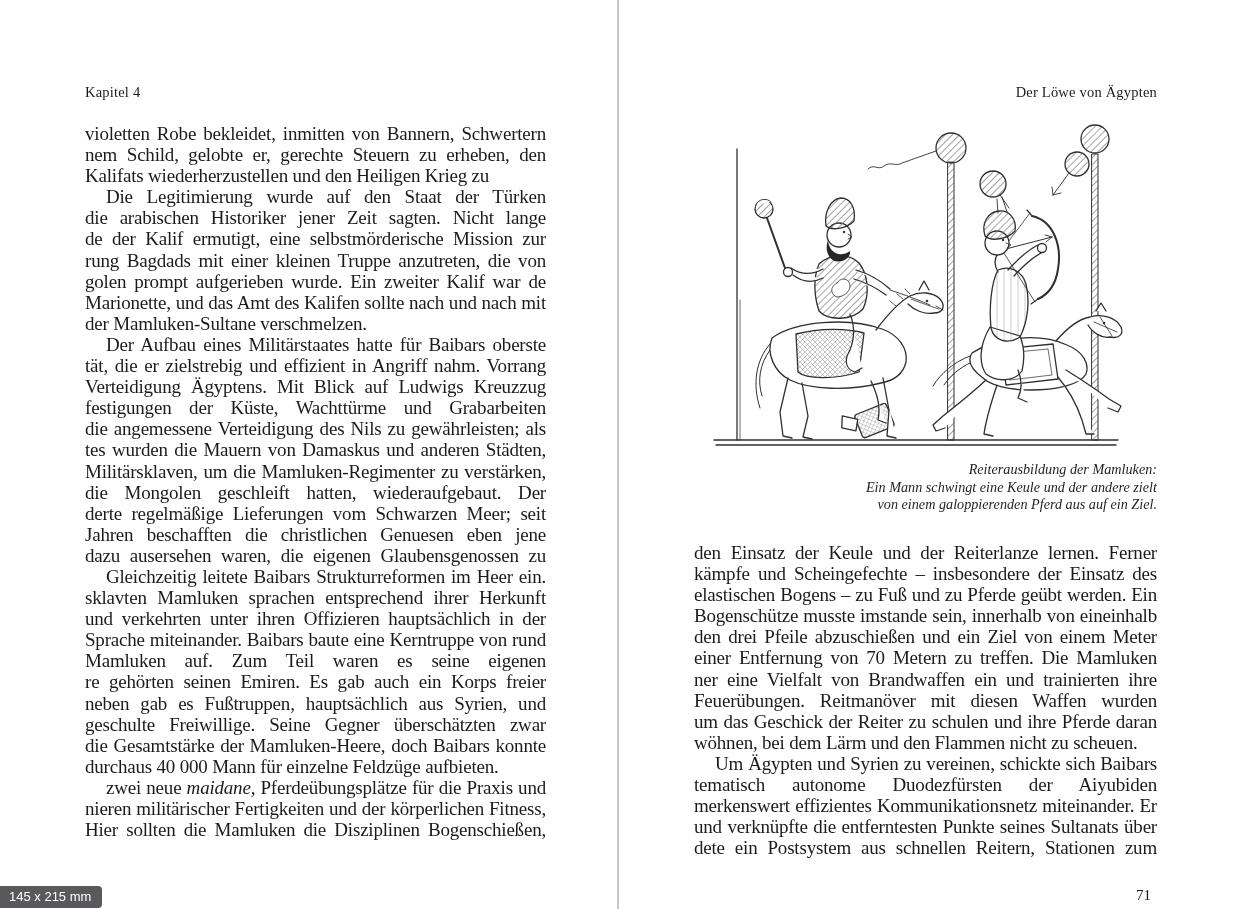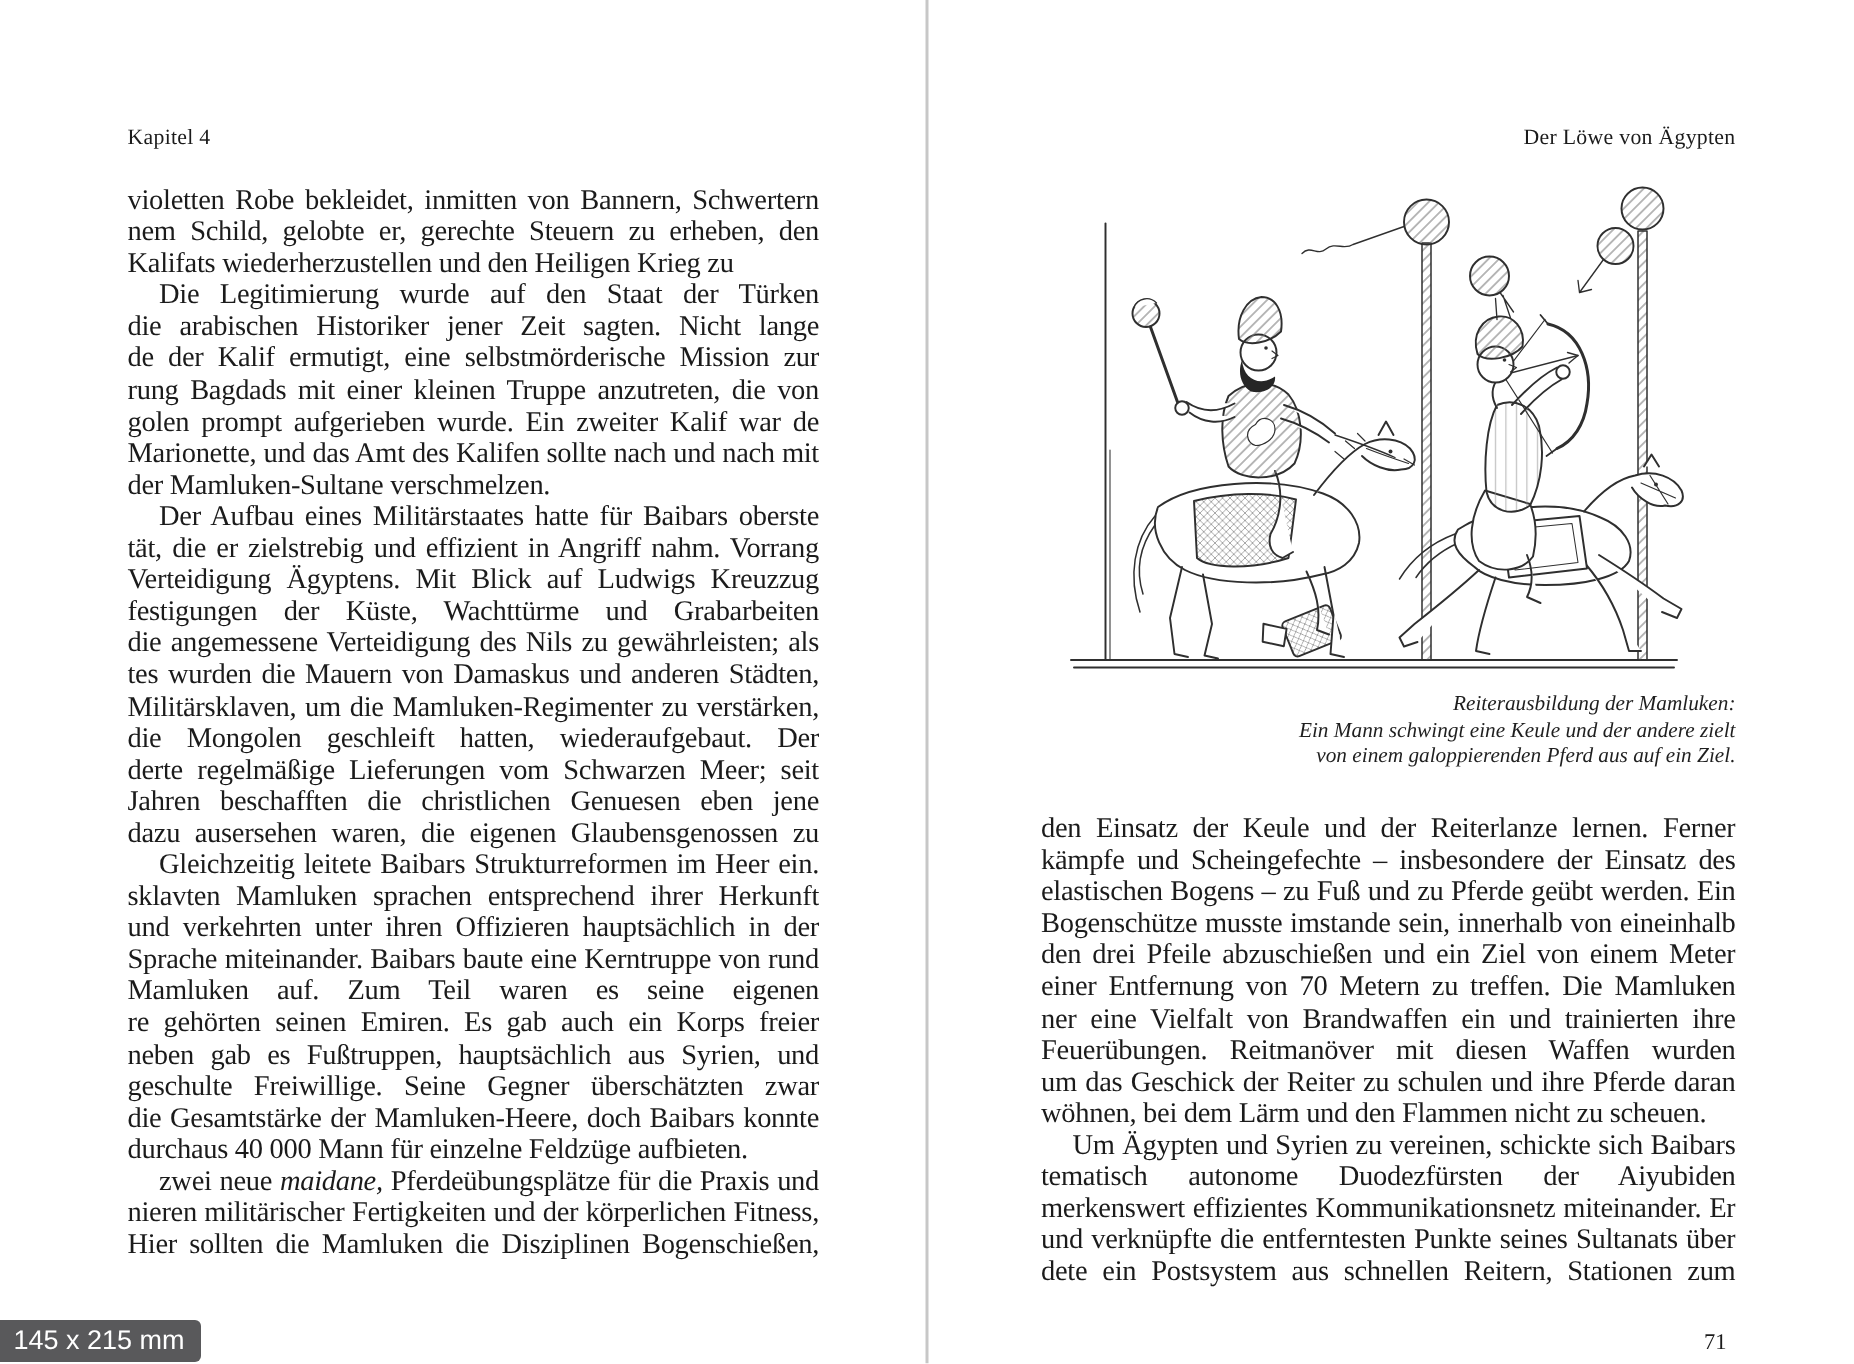--- a/index.html
+++ b/index.html
@@ -40,21 +40,21 @@
     position:absolute; top:78px; left:6px; width:430px; height:332px;
   }
   .figure svg { display:block; width:430px; height:332px; }
   .figure-caption {
     position:absolute; top:417px; left:0; right:0; text-align:right;
     font-style:italic; font-size:14.2px; line-height:17.6px; color:#1f1f1f;
   }
   .size-badge {
     position:absolute; left:0; bottom:1px;
     background:#59595b; color:#ffffff;
-    font-family:"Liberation Sans", sans-serif; font-size:18px;
+    font-family:"Liberation Sans", sans-serif; font-size:13px;
     padding:3px 11px 4px 9px; border-radius:0 4px 4px 0;
   }
   em { font-style:italic; }
 </style>
 </head>
 <body>
 
 <div class="gutter"></div>
 
 <div class="page page-left">

